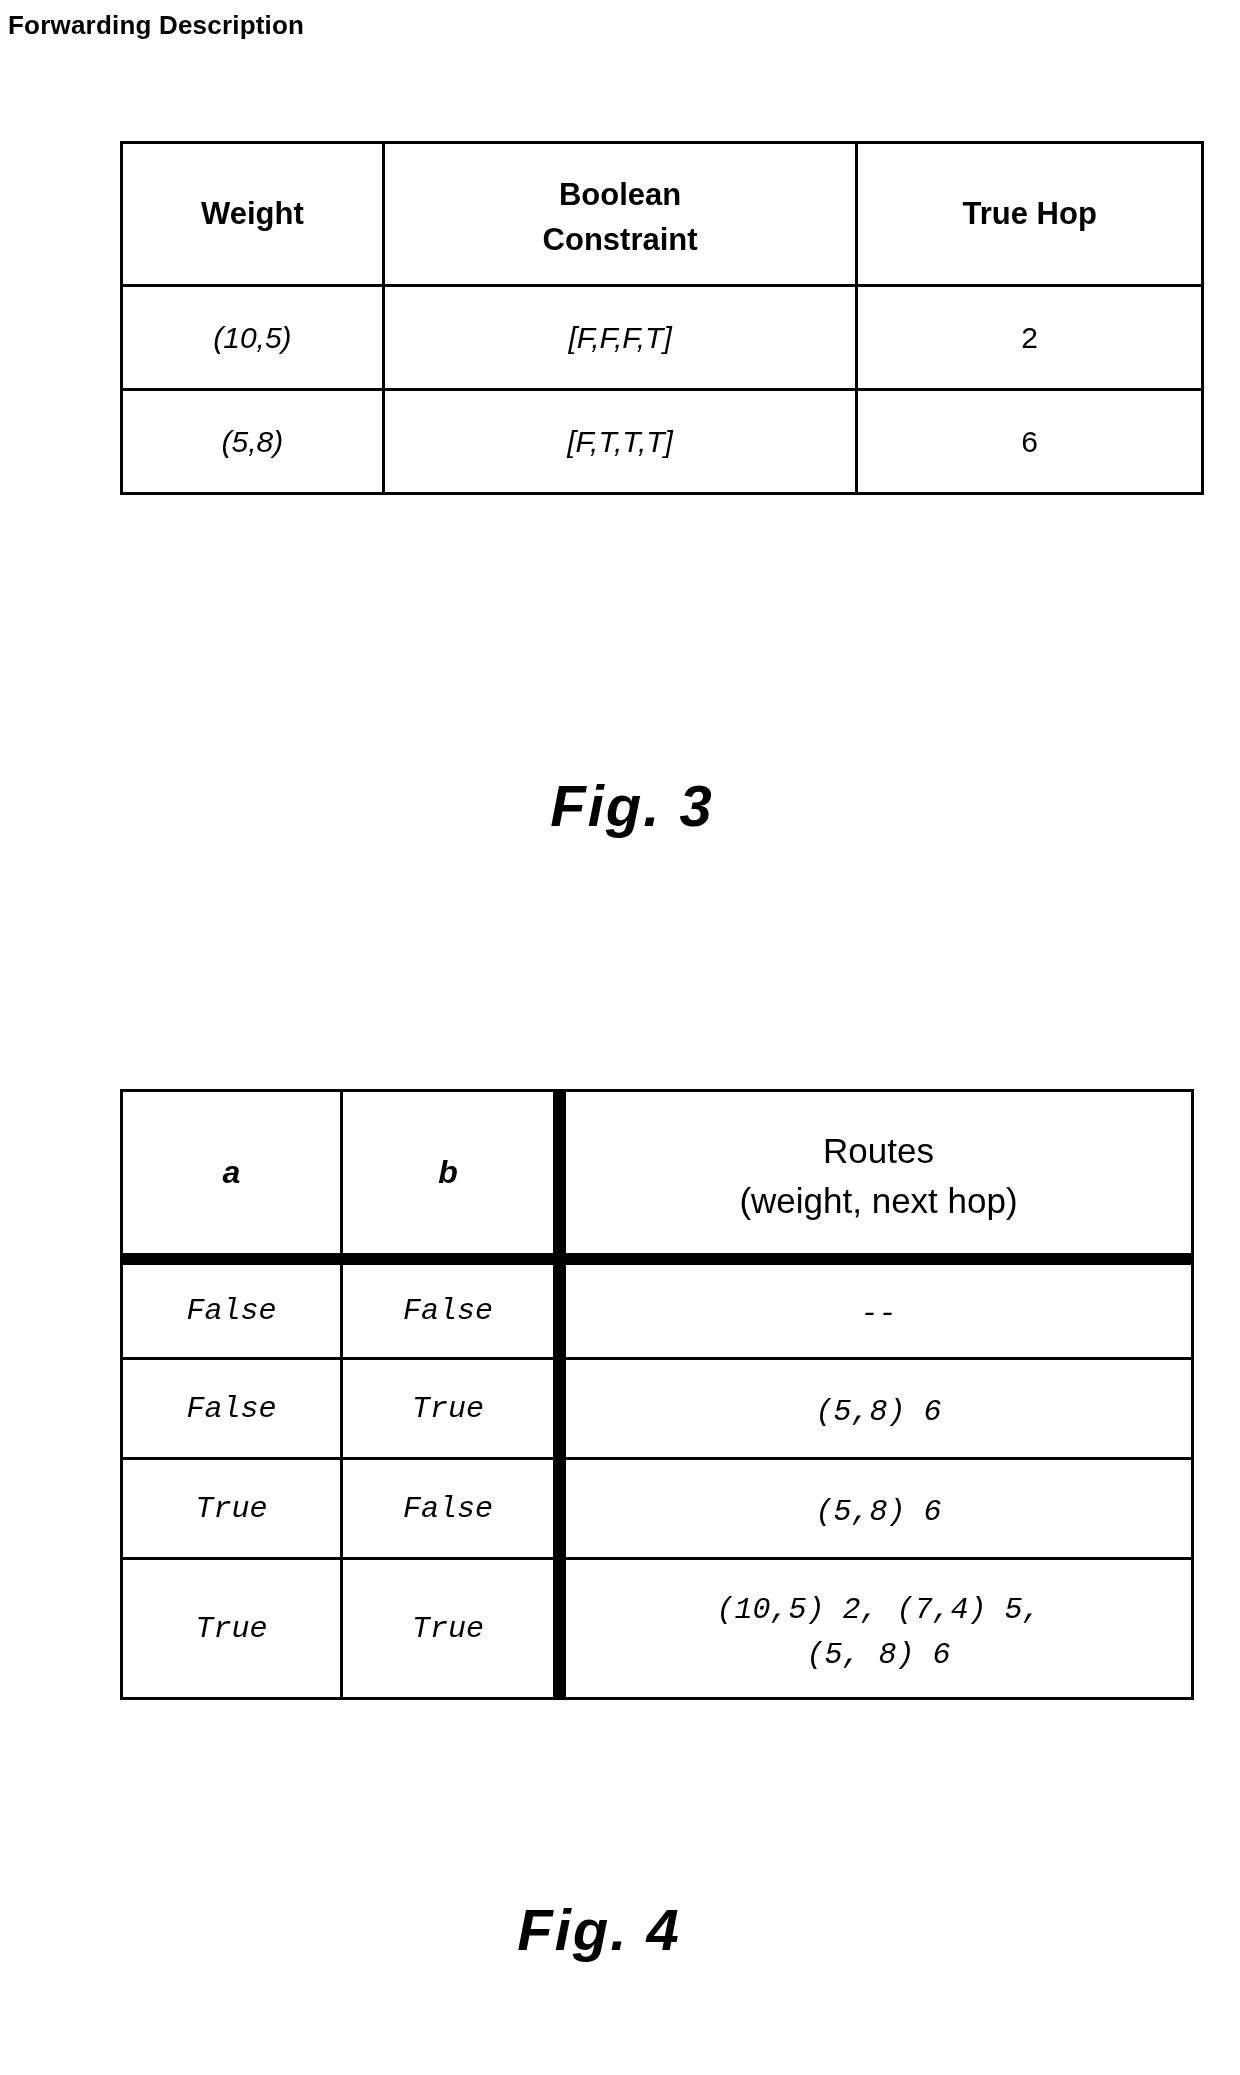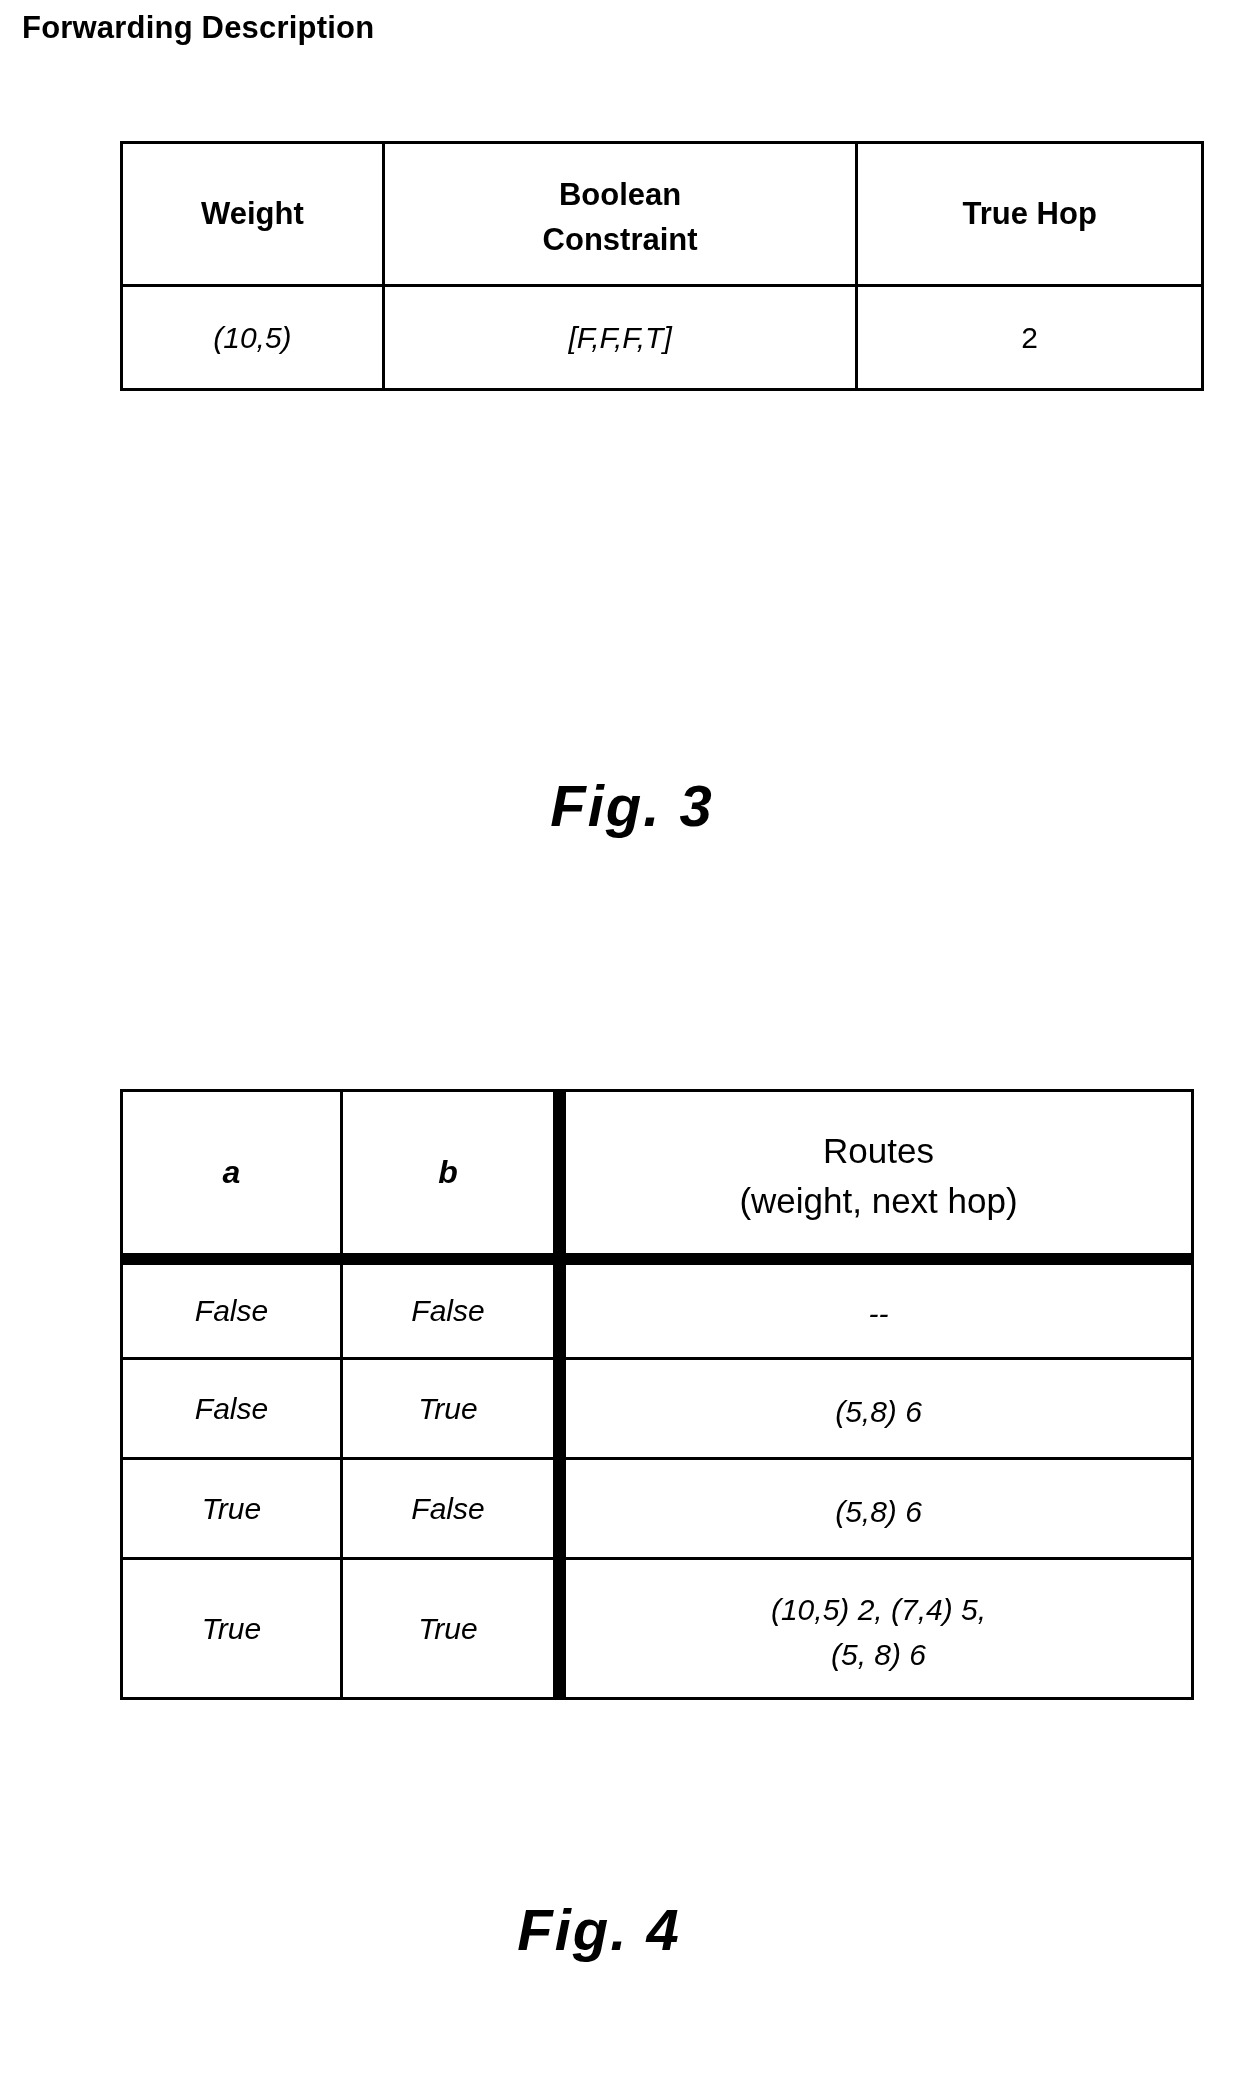--- a/index.html
+++ b/index.html
@@ -14,23 +14,23 @@
     height: 2075px;
     position: relative;
     font-family: "Liberation Sans", sans-serif;
     color: #000000;
     overflow: hidden;
   }
 
   
   #page-title {
     position: absolute;
-    left: 22px;
+    left: 8px;
     top: 10px;
-    font-size: 31px;
+    font-size: 26px;
     font-weight: bold;
     letter-spacing: 0.2px;
     white-space: nowrap;
   }
 
   
   .figure { position: absolute; }
 
   .grid-table {
     border-collapse: collapse;
@@ -101,20 +101,21 @@
   }
   #fig4-table tr.head td.routes-head {
     font-weight: normal;
     font-style: normal;
     font-size: 35px;
     line-height: 1.2;
     height: 168px;
   }
   #fig4-table tr.body td {
     font-style: italic;
+    font-family: Liberation Mono, monospace;
   }
   #fig4-table tr.body td.routes {
     line-height: 1.22;
   }
   #fig4-table tr.tall td { height: 140px; }
 
   
   .fig-caption {
     position: absolute;
     font-size: 58px;
@@ -151,20 +152,25 @@
         <td class="nexthop-head">True Hop</td>
       </tr>
 
       <tr class="body">
         <td class="weight">(10,5)</td>
         <td class="constraint">[F,F,F,T]</td>
         <td class="nexthop">2</td>
       </tr>
 
 
+      <tr class="body">
+        <td class="weight">(5,8)</td>
+        <td class="constraint">[F,T,T,T]</td>
+        <td class="nexthop">6</td>
+      </tr>
     </tbody>
   </table>
 </div>
 
 <div class="fig-caption" id="fig3-caption">Fig. 3</div>
 
 <div class="figure" id="fig4-block">
   <table class="grid-table" id="fig4-table">
     <colgroup>
       <col class="c1">

